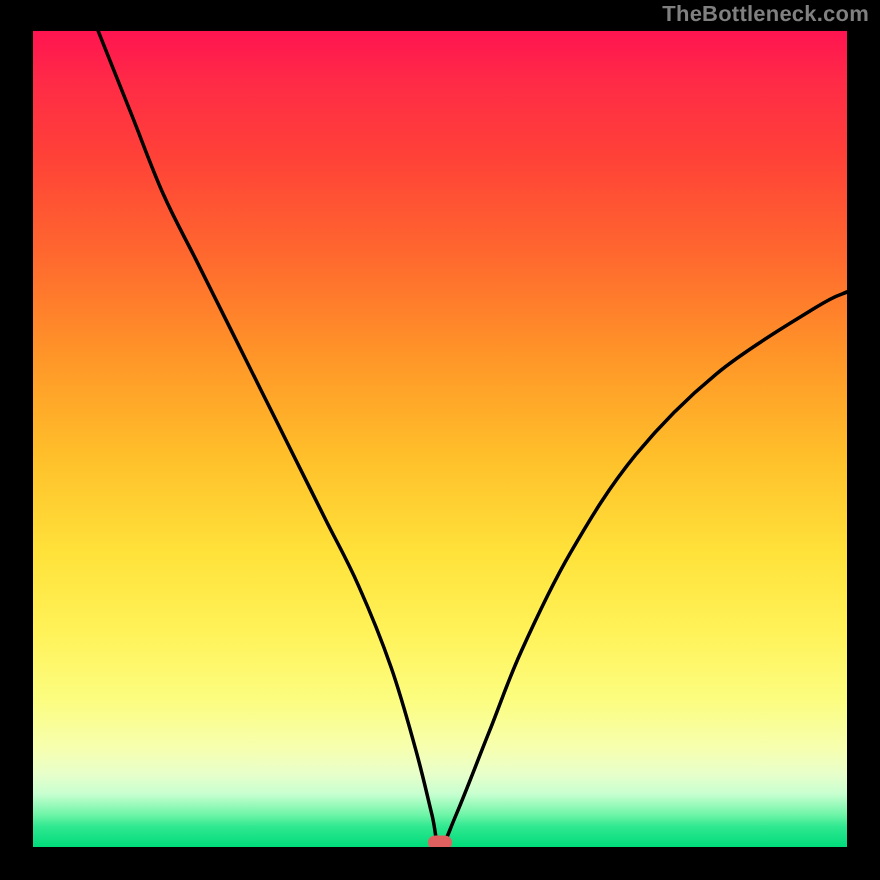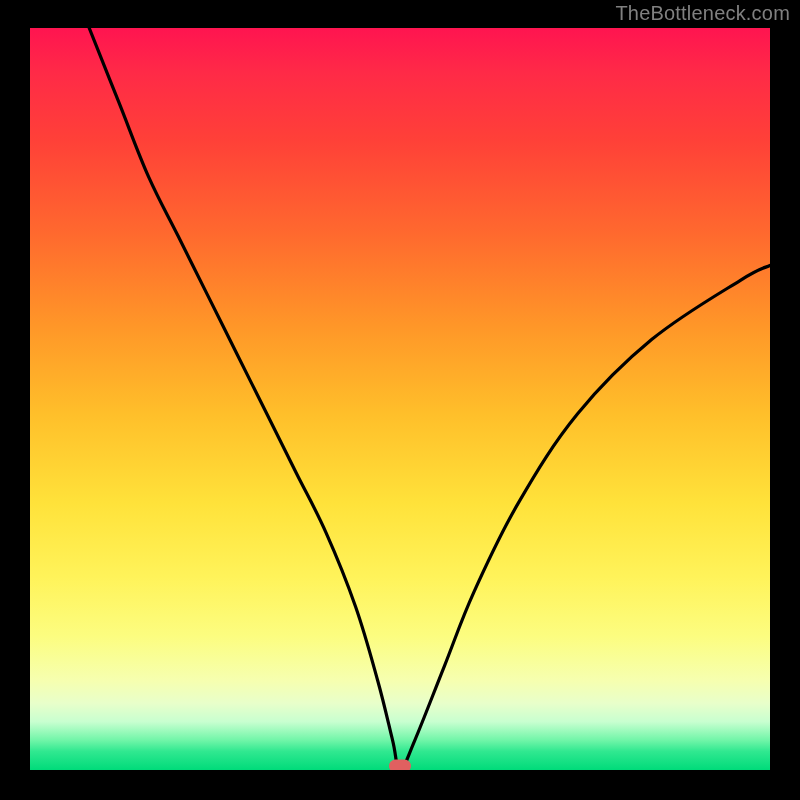--- a/index.html
+++ b/index.html
@@ -16,21 +16,21 @@
     width: 800px;
     height: 800px;
     background: #000;
   }
   .attribution {
     position: absolute;
     top: 2px;
     right: 10px;
     color: #808080;
     font-size: 20px;
-    font-weight: 400;
+    font-weight: 700;
     letter-spacing: 0.2px;
     z-index: 20;
   }
   .plot-area {
     position: absolute;
     left: 30px;
     top: 28px;
     width: 740px;   
     height: 742px;  
     overflow: hidden;

